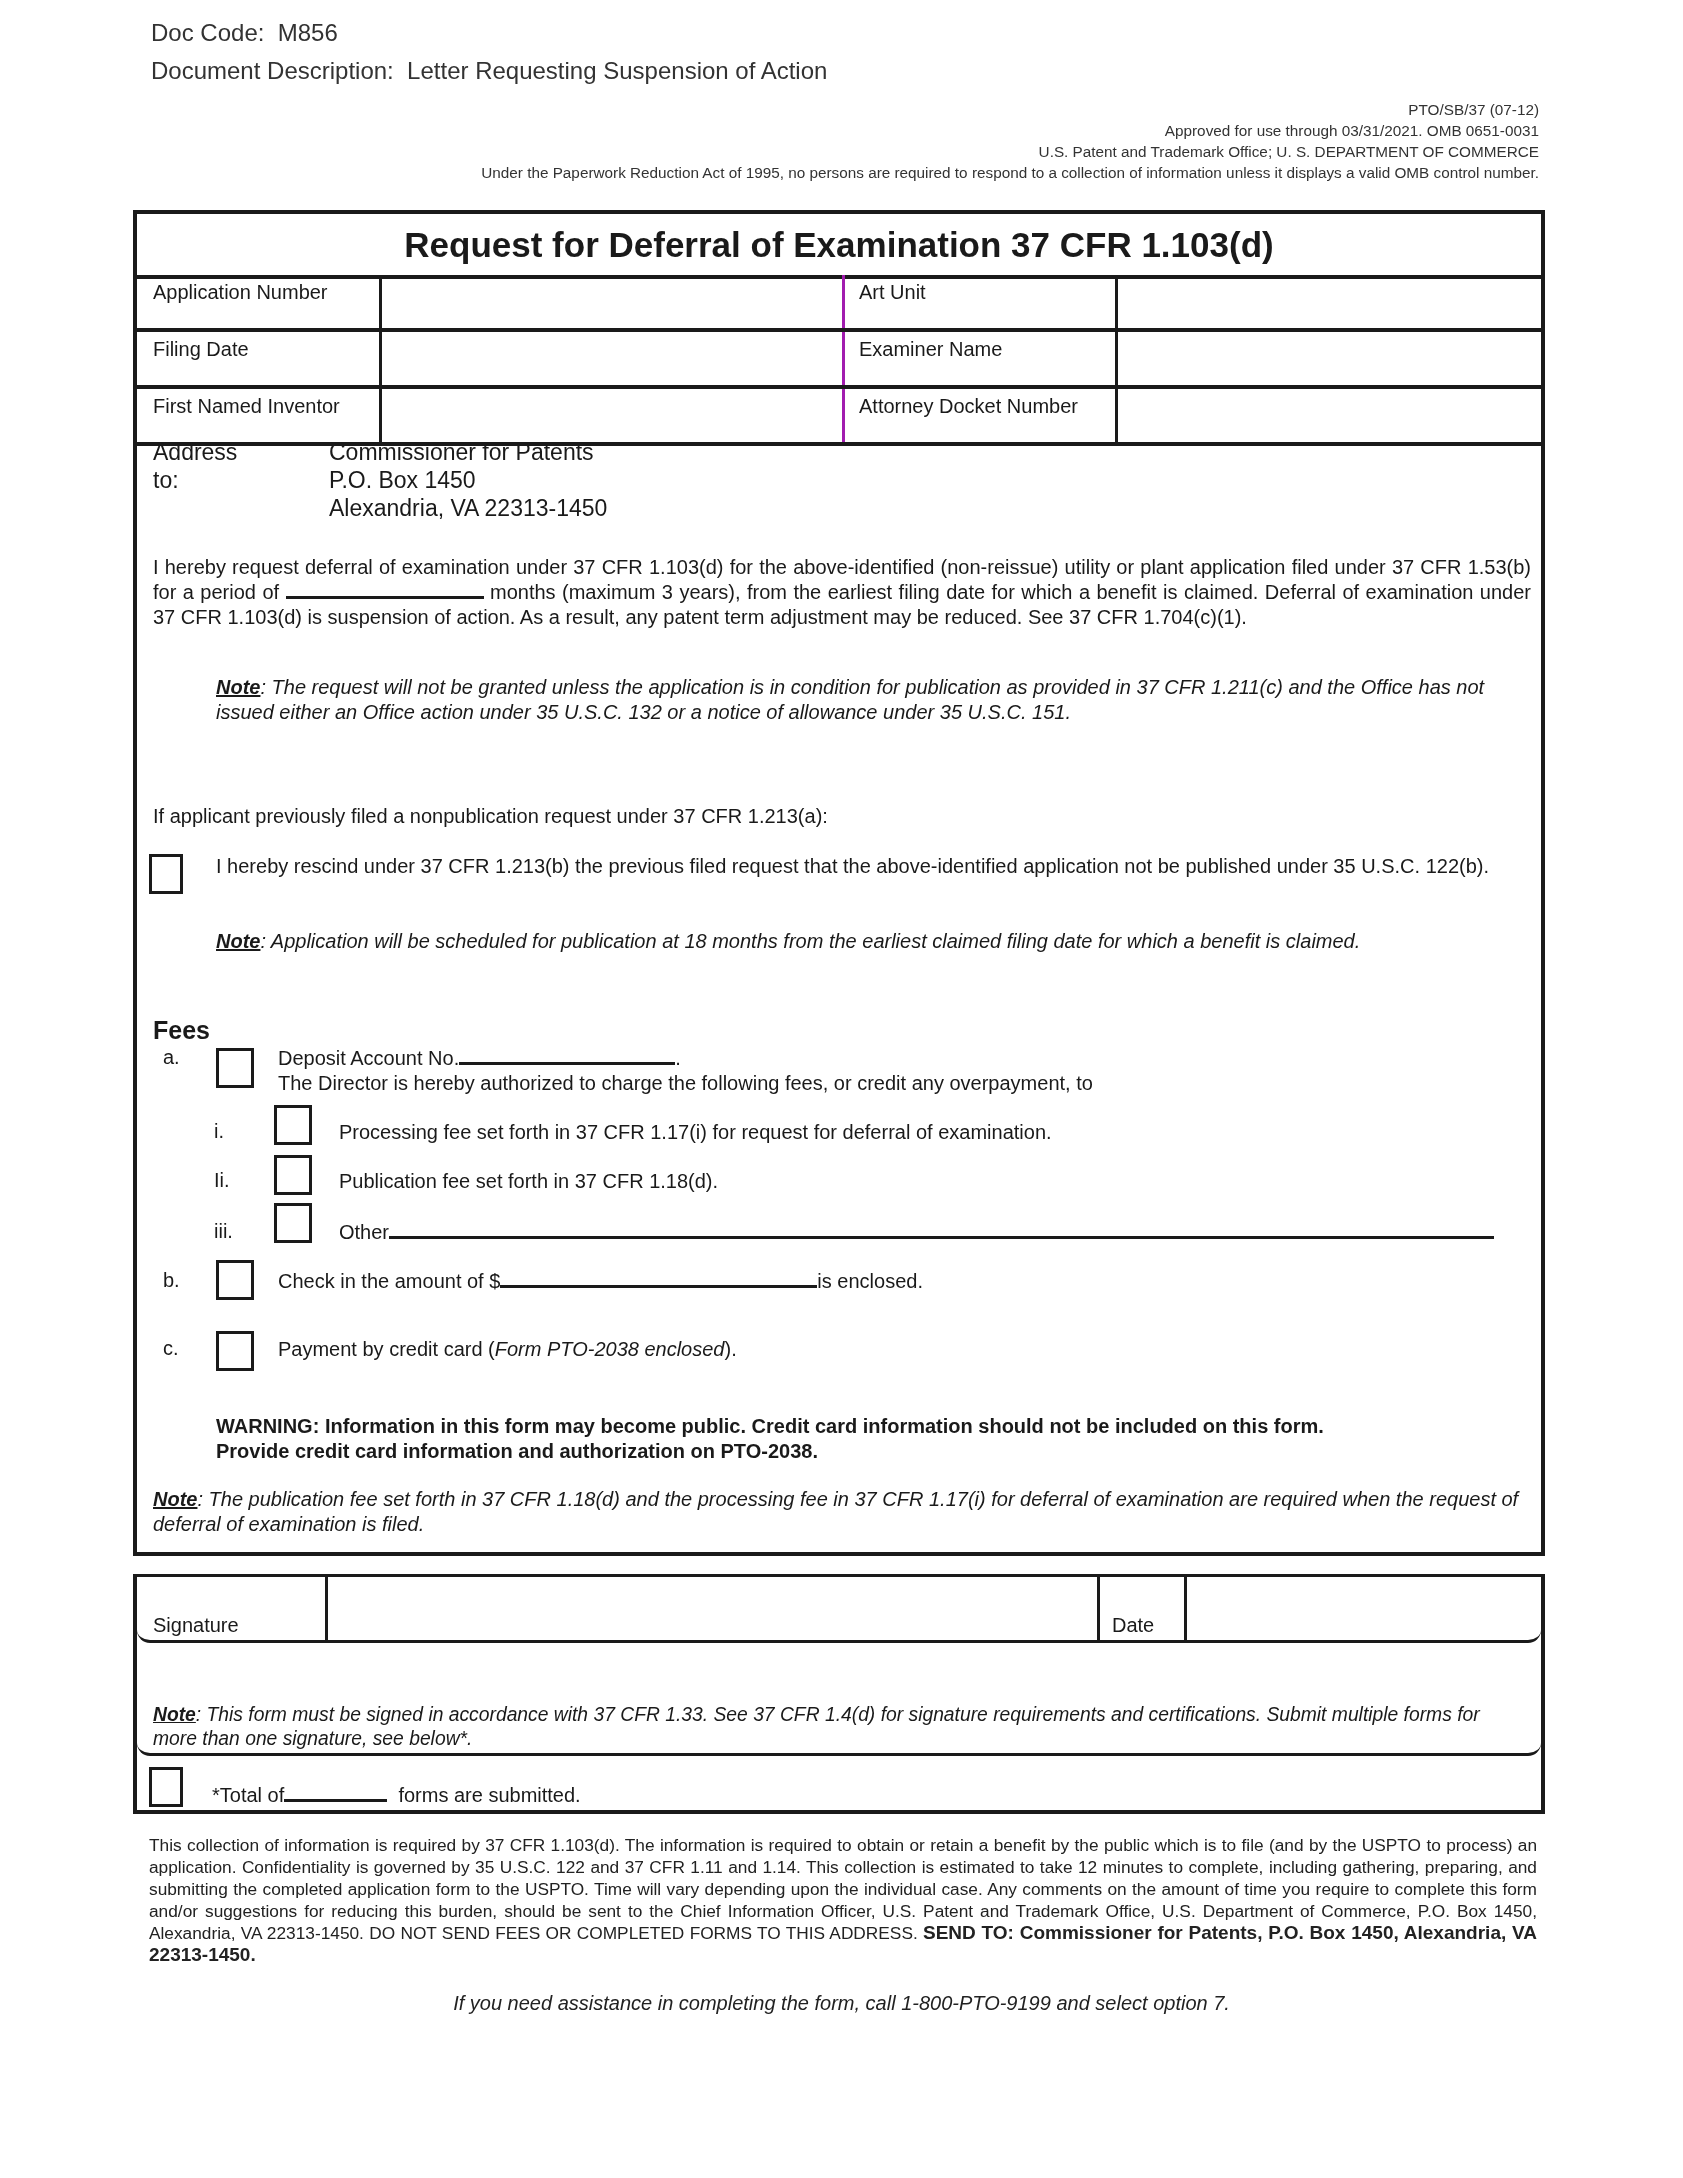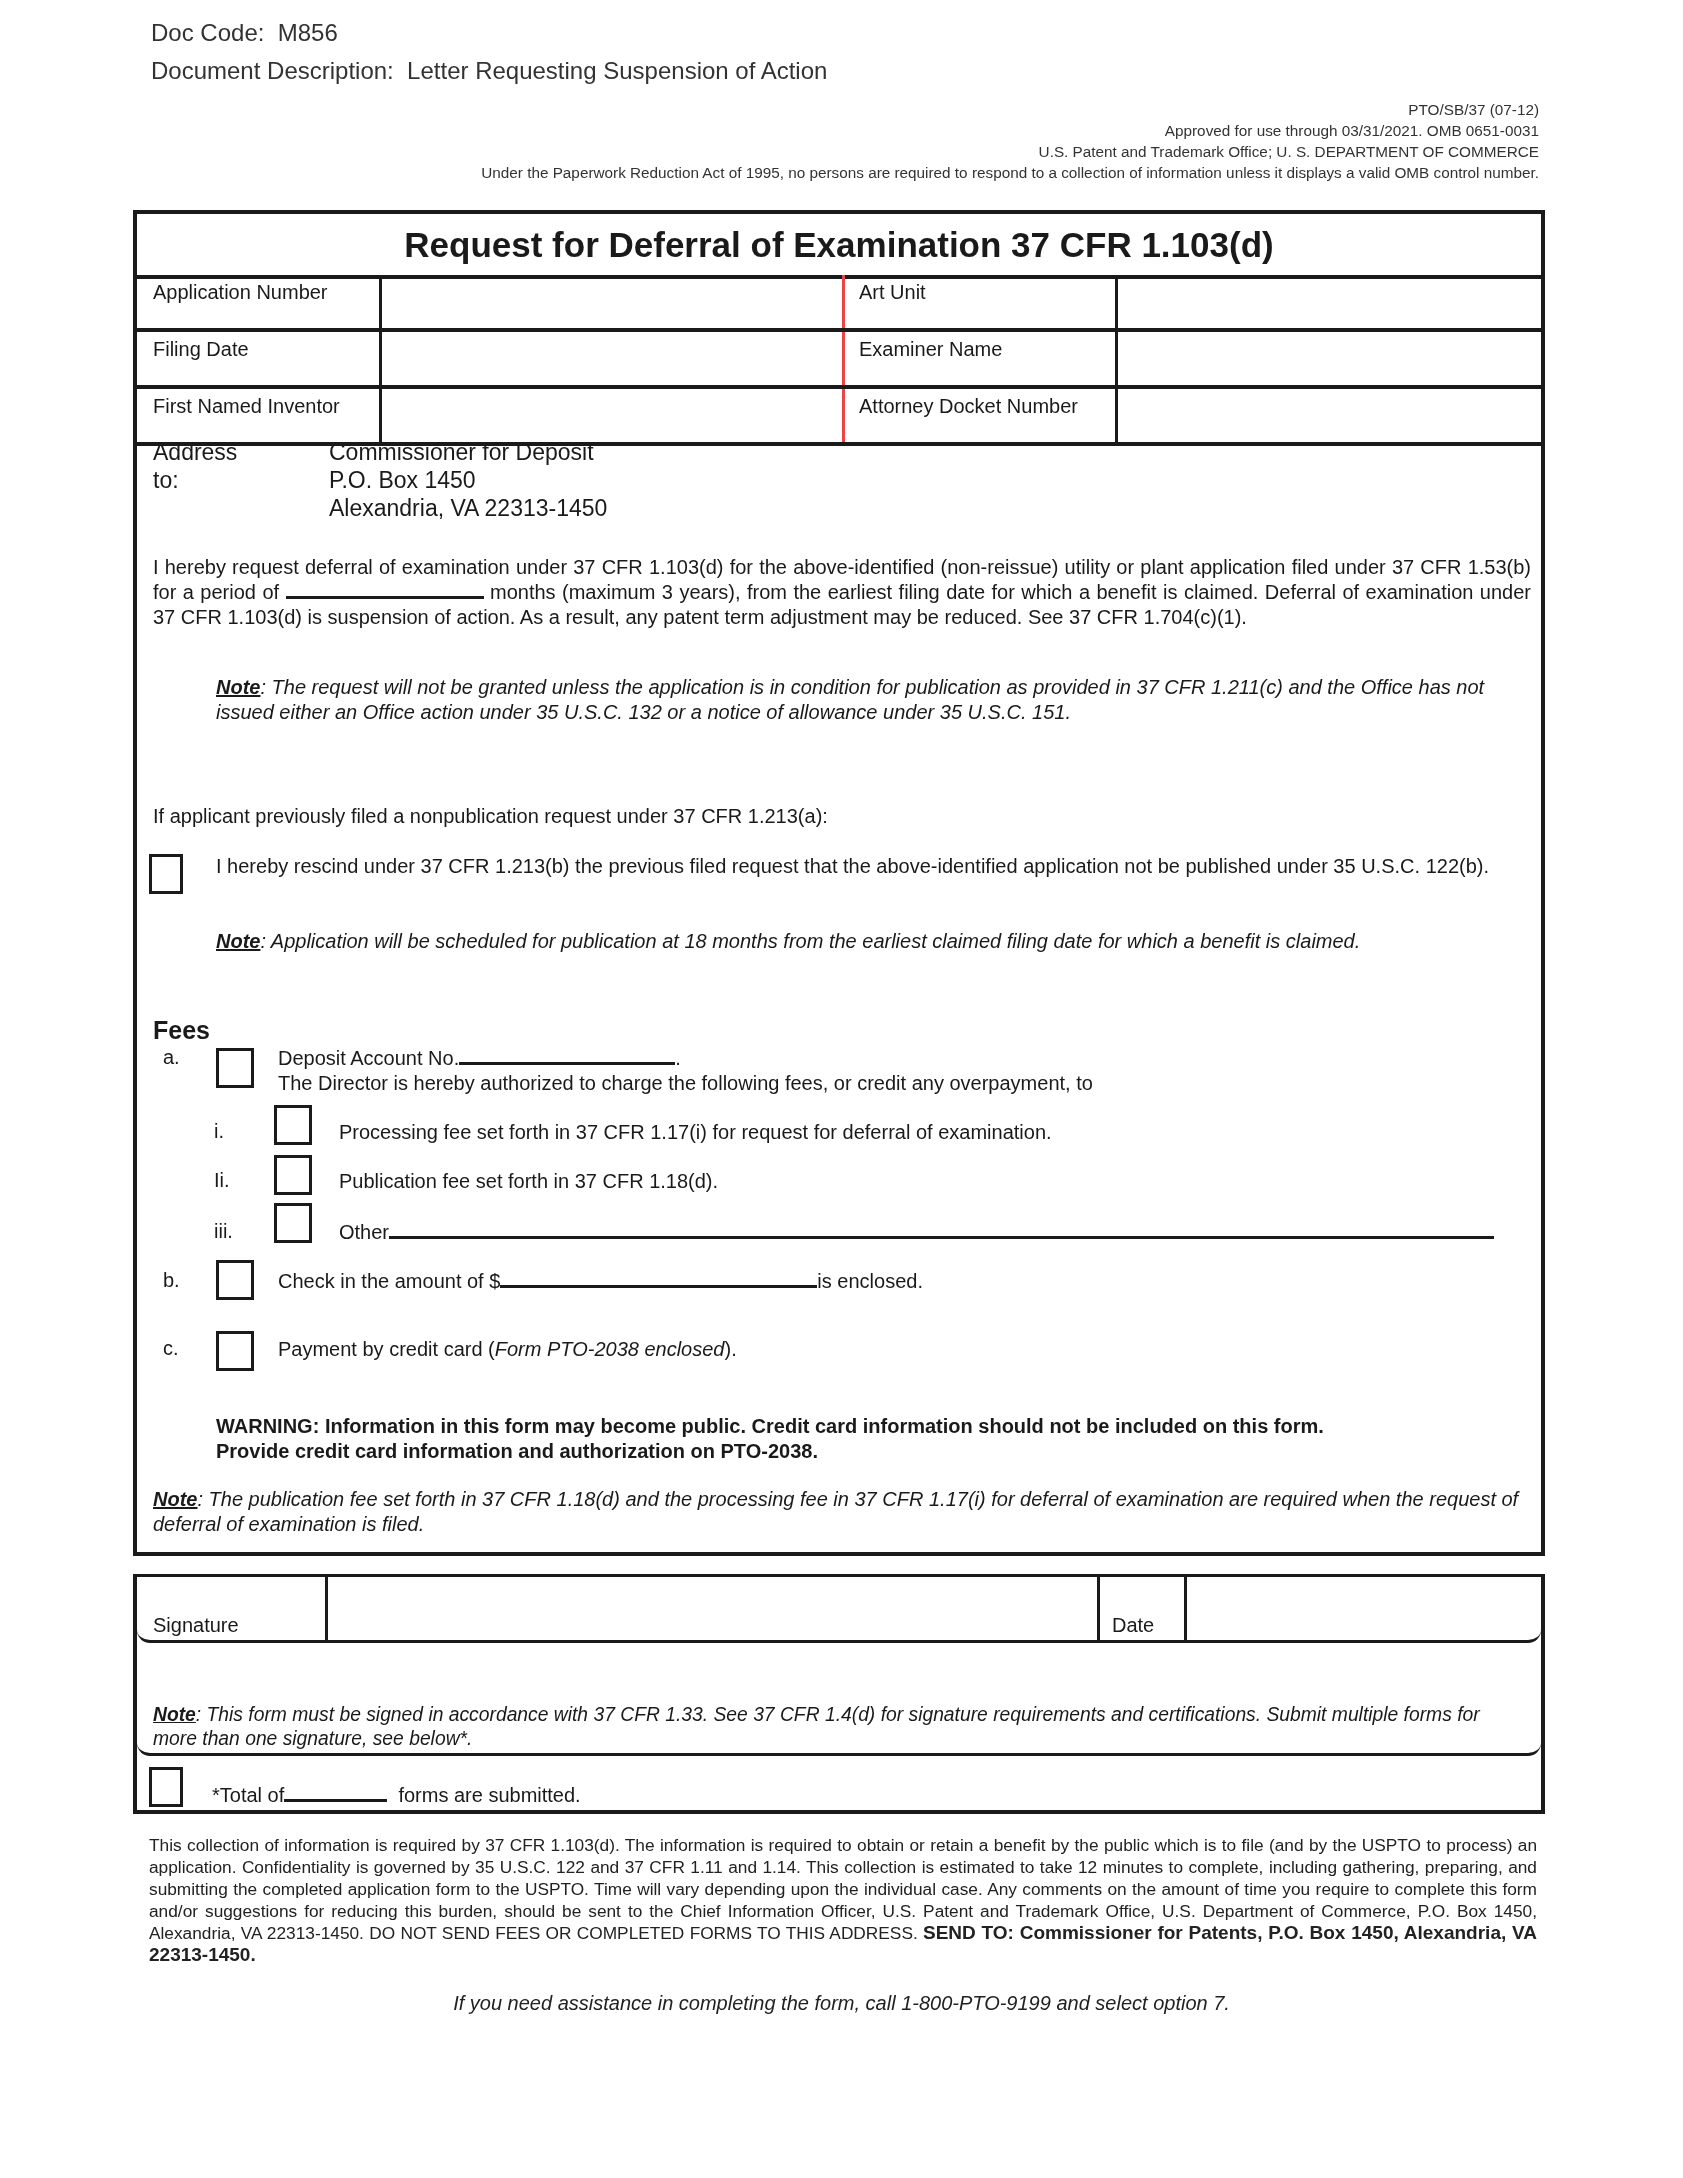--- a/index.html
+++ b/index.html
@@ -19,21 +19,21 @@
   }
   .titlebar {
     position: absolute; left: 0; top: 0; right: 0; height: 61px;
     border-bottom: 4px solid #1a1a1a;
     text-align: center; font-weight: bold; font-size: 35px; line-height: 61px;
   }
   .idgrid { position: absolute; left: 0; right: 0; top: 61px; }
   .idrow { position: relative; height: 53px; border-bottom: 4px solid #1a1a1a; }
   .idrow .lbl1 { position: absolute; left: 16px; top: 6px; font-size: 20px; }
   .idrow .v1 { position: absolute; left: 242px; top: 0; bottom: 0; width: 463px; border-left: 3px solid #1a1a1a; }
-  .idrow .lbl2 { position: absolute; left: 705px; top: 0; bottom: 0; width: 273px; border-left: 3px solid #ef4444; padding: 6px 0 0 14px; box-sizing: border-box; font-size: 20px; }
+  .idrow .lbl2 { position: absolute; left: 705px; top: 0; bottom: 0; width: 273px; border-left: 3px solid #a21caf; padding: 6px 0 0 14px; box-sizing: border-box; font-size: 20px; }
   .idrow .v2 { position: absolute; left: 978px; top: 0; bottom: 0; right: 0; border-left: 3px solid #1a1a1a; }
 
   .body-txt { font-size: 20px; line-height: 25px; }
   .address { left: 16px; top: 224px; font-size: 23px; line-height: 28px; }
   .address .to { position: absolute; left: 0; top: 0; }
   .address .lines { position: absolute; left: 176px; top: 0; white-space: nowrap; }
   .para1 { left: 16px; top: 341px; width: 1378px; text-align: justify; }
   .blank { display: inline-block; border-bottom: 3px solid #1a1a1a; vertical-align: baseline; height: 4px; }
   .note { font-style: italic; font-size: 20px; line-height: 25px; }
   .note u { font-weight: bold; }
@@ -97,21 +97,21 @@
       <span class="lbl1">First Named Inventor</span>
       <div class="v1"></div>
       <div class="lbl2">Attorney Docket Number</div>
       <div class="v2"></div>
     </div>
   </div>
 
   <div class="abs address">
     <span class="to">Address to:</span>
     <div class="lines">
-      <div>Commissioner for Deposit</div>
+      <div>Commissioner for Patents</div>
       <div>P.O. Box 1450</div>
       <div>Alexandria, VA 22313-1450</div>
     </div>
   </div>
 
   <div class="abs body-txt para1">
     <span>I hereby request deferral of examination under 37 CFR 1.103(d) for the above-identified (non-reissue) utility or plant application filed under 37 CFR 1.53(b) for a period of</span>
     <span class="blank" style="width:198px"></span>
     <span>months (maximum 3 years), from the earliest filing date for which a benefit is claimed. Deferral of examination under 37 CFR 1.103(d) is suspension of action. As a result, any patent term adjustment may be reduced. See 37 CFR 1.704(c)(1).</span>
   </div>

